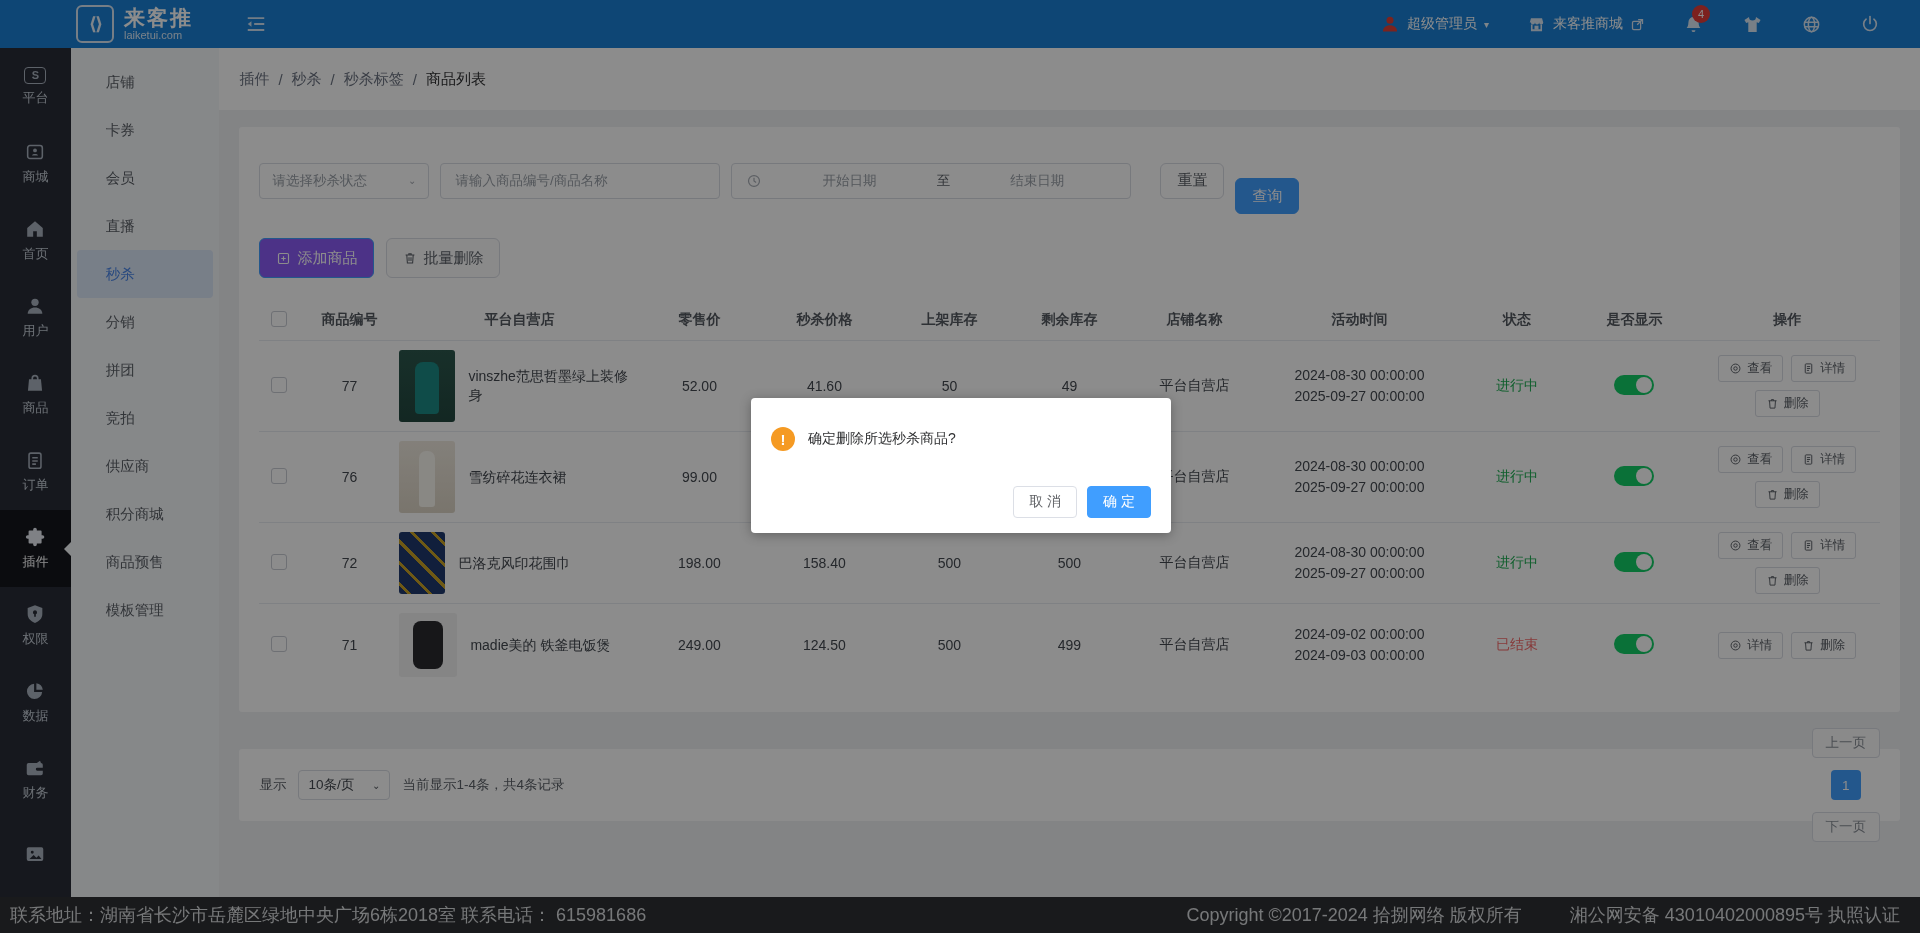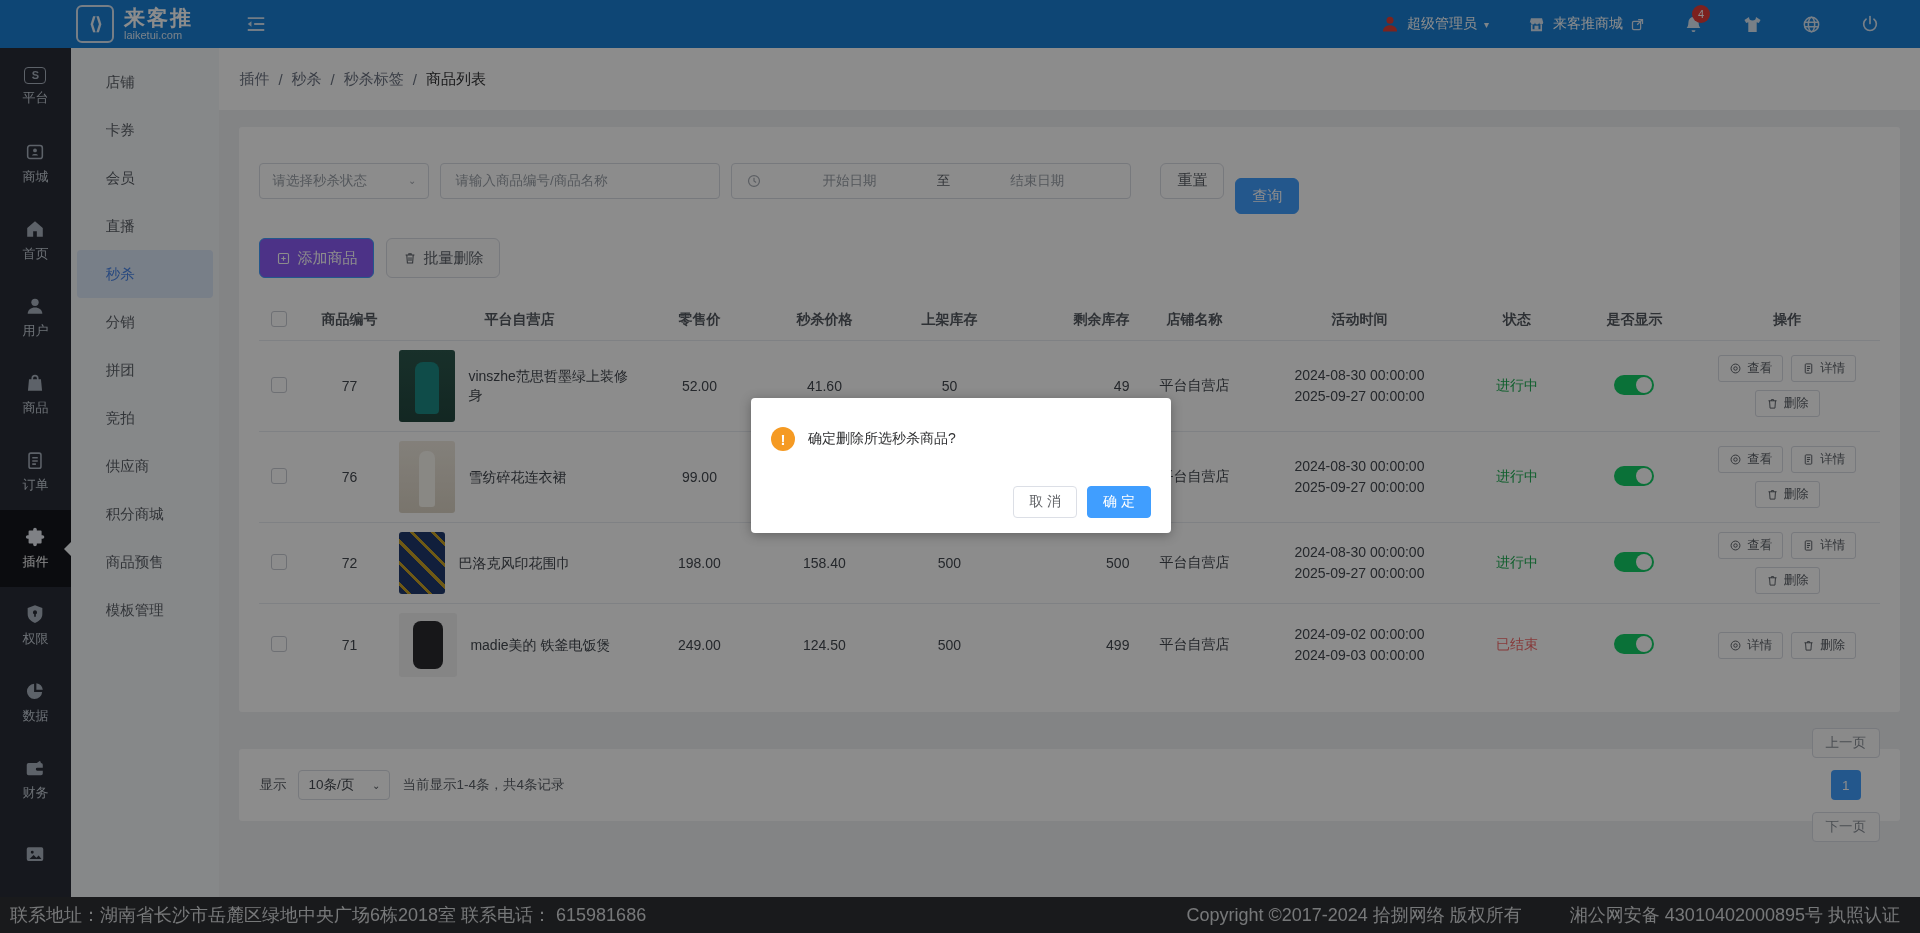--- a/index.html
+++ b/index.html
@@ -72,21 +72,21 @@
   .toolbar { display:flex; gap:12px; padding:6px 0 22px 0; }
   .btn.add { background:#8b5cf6; border-color:#409EFF; color:#fff; height:40px; padding:0 16px; }
   .btn.batch { height:40px; background:#fbfbfc; }
 
   
   .t-head, .t-row { display:flex; align-items:center; }
   .t-head { height:40px; font-weight:bold; color:#555a61; font-size:14px; }
   .t-row { border-top:1px solid #e8ebf0; min-height:75px; font-size:14px; color:#444950; padding:9px 0; }
   .c { flex:0 0 auto; text-align:center; }
   .c-check{ width:40px; } .c-id{ width:100px; } .c-name{ width:240px; display:flex; align-items:center; text-align:left; gap:13px; }
-  .c-retail{ width:120px; } .c-price{ width:130px; } .c-stock{ width:120px; } .c-remain{ width:120px;text-align:right; }
+  .c-retail{ width:120px; } .c-price{ width:130px; } .c-stock{ width:120px; } .c-remain{ width:120px; }
   .c-store{ width:130px; } .c-time{ width:200px; } .c-status{ width:115px; } .c-visible{ width:120px; }
   .c-op{ flex:1 1 auto; display:flex; flex-wrap:wrap; gap:8px; justify-content:center; align-items:center; max-width:190px; margin:0 auto;}
   .checkbox { width:16px; height:16px; border:1px solid #c8ccd4; border-radius:3px; background:#fff; display:inline-block; cursor:pointer; }
   .thumb { width:56px; height:72px; border-radius:3px; flex:0 0 auto; position:relative; overflow:hidden; }
   .thumb.t1 { background:linear-gradient(180deg,#2c584d,#23473f); }
   .thumb.t1::after { content:""; position:absolute; left:16px; top:12px; width:24px; height:52px; border-radius:8px 8px 4px 4px; background:#1d8a85; }
   .thumb.t2 { background:linear-gradient(180deg,#efe9df,#ddd5c6); }
   .thumb.t2::after { content:""; position:absolute; left:20px; top:10px; width:16px; height:56px; border-radius:7px 7px 3px 3px; background:#faf7f0; }
   .thumb.t3 { width:46px; height:62px; background:repeating-linear-gradient(45deg,#1f3a6e 0 6px,#c9a227 6px 9px,#1f3a6e 9px 15px); }
   .thumb.t4 { width:58px; height:64px; background:#f2f2f2; }

